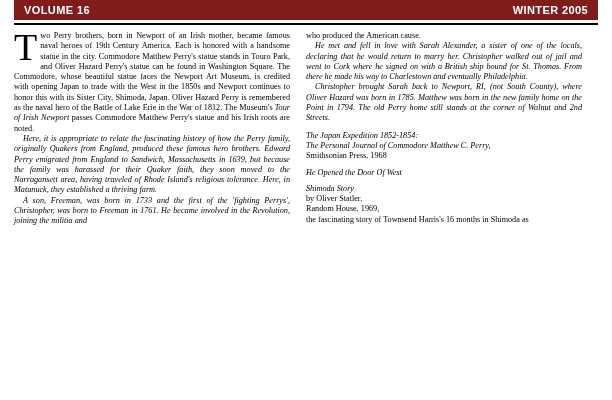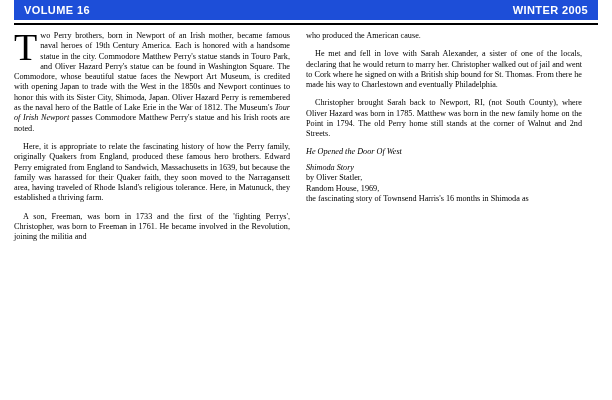--- a/index.html
+++ b/index.html
@@ -18,21 +18,21 @@
     position: relative;
     width: 612px;
     height: 400px;
     box-sizing: border-box;
     padding: 0 14px;
   }
   
   .header-bar {
     position: relative;
     height: 20px;
-    background: #1d4ed8;
+    background: #7f1d1d;
     color: #ffffff;
     display: flex;
     align-items: center;
     justify-content: space-between;
     padding: 0 10px;
     box-sizing: border-box;
     font-family: "Liberation Sans", sans-serif;
     font-weight: bold;
     font-size: 11px;
     letter-spacing: 0.4px;
@@ -59,21 +59,21 @@
     line-height: 10.3px;
     text-align: justify;
   }
   .col p {
     margin: 0;
     text-indent: 9px;
   }
   .col p.first {
     text-indent: 0;
   }
-  .col p + p { margin-top: 8px; }
+  .col p + p { margin-top: 0px; font-style: italic; }
 
   
   .dropcap {
     float: left;
     font-family: "Liberation Serif", serif;
     font-size: 38px;
     line-height: 30px;
     font-weight: normal;
     padding: 1px 2px 0 0;
     margin-right: 1px;
@@ -165,20 +165,25 @@
       <p>A son, Freeman, was born in 1733 and the first of the 'fighting Perrys', Christopher, was born to Freeman in 1761. He became involved in the Revolution, joining the militia and</p>
     </div>
 
     <div class="col">
       <p class="first">who produced the American cause.</p>
       <p>He met and fell in love with Sarah Alexander, a sister of one of the locals, declaring that he would return to marry her. Christopher walked out of jail and went to Cork where he signed on with a British ship bound for St. Thomas. From there he made his way to Charlestown and eventually Philadelphia.</p>
       <p>Christopher brought Sarah back to Newport, RI, (not South County), where Oliver Hazard was born in 1785. Matthew was born in the new family home on the Point in 1794. The old Perry home still stands at the corner of Walnut and 2nd Streets.</p>
 
       <div class="reflist">
         <div class="refitem">
+          <div class="ital">The Japan Expedition 1852-1854:</div>
+          <div class="ital">The Personal Journal of Commodore Matthew C. Perry,</div>
+          <div>Smithsonian Press, 1968</div>
+        </div>
+        <div class="refitem">
           <div class="ital">He Opened the Door Of West</div>
         </div>
         <div class="refitem">
           <div class="ital">Shimoda Story</div>
           <div>by Oliver Statler,</div>
           <div>Random House, 1969,</div>
           <div>the fascinating story of Townsend Harris's 16 months in Shimoda as</div>
         </div>
       </div>
     </div>

